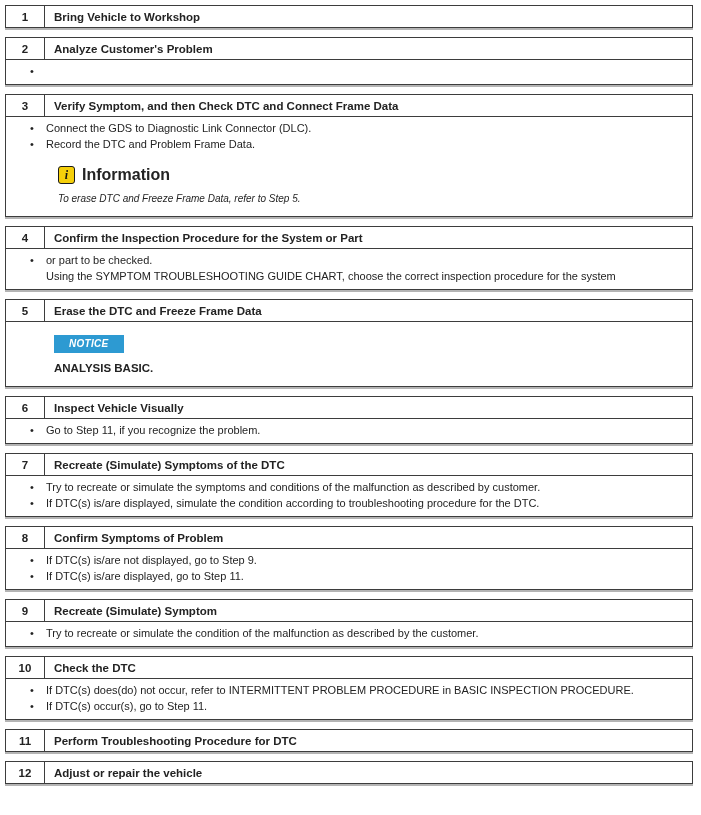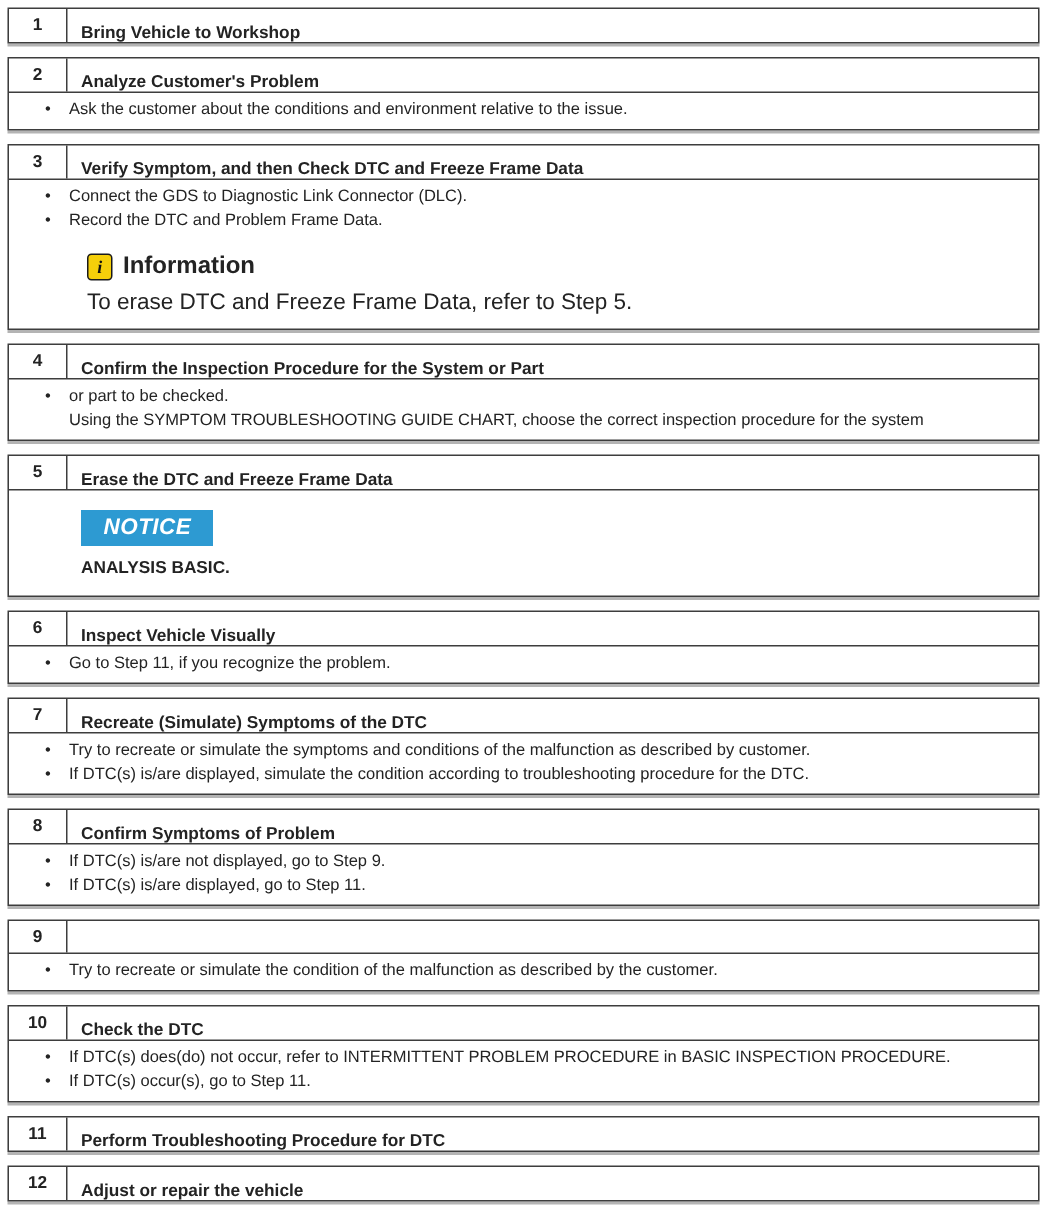--- a/index.html
+++ b/index.html
@@ -19,40 +19,40 @@
   }
   .hdr{display:flex;align-items:stretch;min-height:21px;}
   .step.has-body .hdr{border-bottom:1px solid var(--border);}
   .num{
     width:38px;flex:0 0 38px;display:flex;align-items:center;justify-content:center;
     border-right:1px solid var(--border);
     font-weight:bold;font-size:11.5px;
   }
   .title{
     display:flex;align-items:center;padding-left:9px;
-    font-weight:bold;font-size:11.5px;margin-top:10px;
+    font-weight:bold;font-size:11.5px;
   }
   .body{padding:3px 8px 5px 0;font-size:11px;}
   .bullet{display:flex;padding-left:24px;line-height:16px;}
   .dot{width:16px;flex:0 0 16px;font-size:11px;}
   .blines{flex:1;}
   .info-row{margin:14px 0 0 52px;display:flex;align-items:center;gap:7px;}
   .info-icon{
     width:15px;height:16px;background:var(--info-bg);
     border:1px solid #1a1a1a;border-radius:3px;
     display:flex;align-items:center;justify-content:center;
     font-family:"Liberation Serif", serif;
     font-style:italic;font-weight:bold;font-size:12px;color:#111;
   }
   .info-label{font-weight:bold;font-size:16px;}
-  .info-text{margin:7px 10px 4px 52px;font-size:15px;line-height:16px;}
+  .info-text{margin:7px 10px 4px 52px;font-style:italic;font-size:10px;line-height:16px;}
   .notice-wrap{margin:10px 0 0 48px;}
   .notice-badge{
     display:inline-block;background:var(--notice-bg);color:var(--notice-text);
-    font-style:italic;font-weight:bold;font-size:15px;
+    font-style:italic;font-weight:bold;font-size:10px;
     padding:3px 15px 4px 15px;letter-spacing:0.3px;
   }
   .notice-text{margin:7px 10px 4px 48px;font-weight:bold;font-size:11.5px;line-height:17px;}
 </style>
 </head>
 <body>
 
 <div class="page">
   <div id="steps">
       <section class="step">
@@ -63,29 +63,28 @@
       </section>
       <section class="step has-body">
         <div class="hdr">
           <div class="num">2</div>
           <div class="title">Analyze Customer's Problem</div>
         </div>
         <div class="body">
           <div class="bullet">
             <span class="dot">•</span>
             <div class="blines">
-              <div>Ask the customer about the conditions and environment relative to the issue.</div>
             </div>
           </div>
         </div>
       </section>
       <section class="step has-body">
         <div class="hdr">
           <div class="num">3</div>
-          <div class="title">Verify Symptom, and then Check DTC and Freeze Frame Data</div>
+          <div class="title">Verify Symptom, and then Check DTC and Connect Frame Data</div>
         </div>
         <div class="body">
           <div class="bullet">
             <span class="dot">•</span>
             <div class="blines">
               <div>Connect the GDS to Diagnostic Link Connector (DLC).</div>
             </div>
           </div>
           <div class="bullet">
             <span class="dot">•</span>
@@ -177,20 +176,21 @@
             <span class="dot">•</span>
             <div class="blines">
               <div>If DTC(s) is/are displayed, go to Step 11.</div>
             </div>
           </div>
         </div>
       </section>
       <section class="step has-body">
         <div class="hdr">
           <div class="num">9</div>
+          <div class="title">Recreate (Simulate) Symptom</div>
         </div>
         <div class="body">
           <div class="bullet">
             <span class="dot">•</span>
             <div class="blines">
               <div>Try to recreate or simulate the condition of the malfunction as described by the customer.</div>
             </div>
           </div>
         </div>
       </section>

